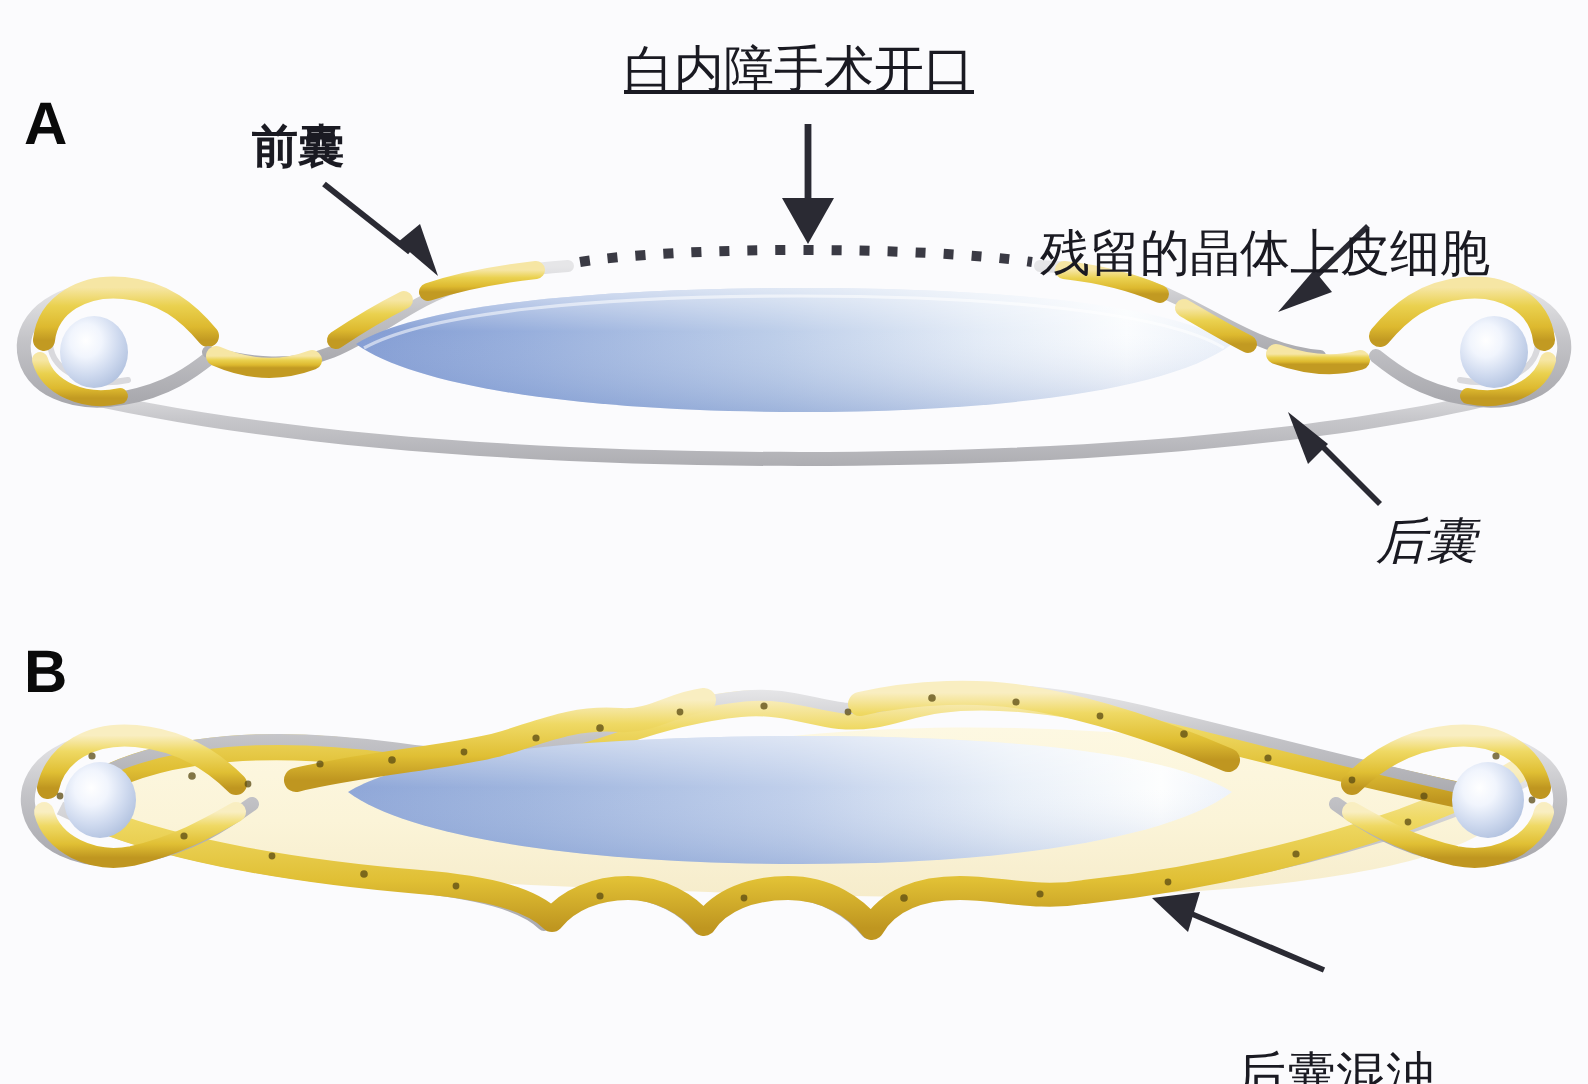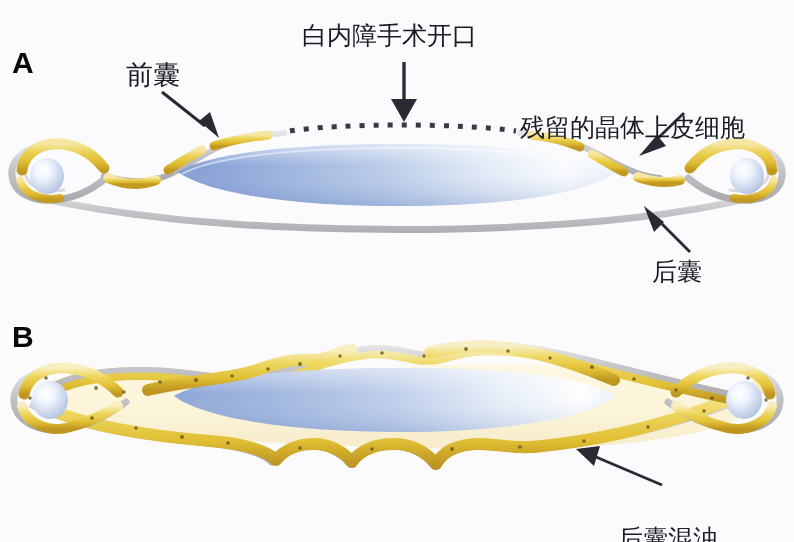--- a/index.html
+++ b/index.html
@@ -32,24 +32,24 @@
 
   .cn-label {
     position: absolute;
     font-family: "Liberation Sans", sans-serif;
     font-size: 25px;
     color: #1a1a22;
     white-space: nowrap;
     line-height: 1.05;
     font-weight: 500;
   }
-  #label-incision   { left: 302px; top: 22px; }
-  #label-anterior   { left: 126px; top: 61px;  font-size: 27px; }
+  #label-incision   { left: 312px; top: 22px; text-decoration: underline; }
+  #label-anterior   { left: 126px; top: 61px;  font-size: 23px; font-weight: bold; }
   #label-lec        { left: 520px; top: 78px; margin-top: 36px; }
-  #label-posterior  { left: 652px; top: 258px; }
+  #label-posterior  { left: 688px; top: 258px; font-style: italic; }
   #label-pco        { left: 618px; top: 488px; margin-top: 37px; }
 
   svg.art {
     position: absolute;
     left: 0;
     top: 0;
     width: 794px;
     height: 542px;
     pointer-events: none;
   }

